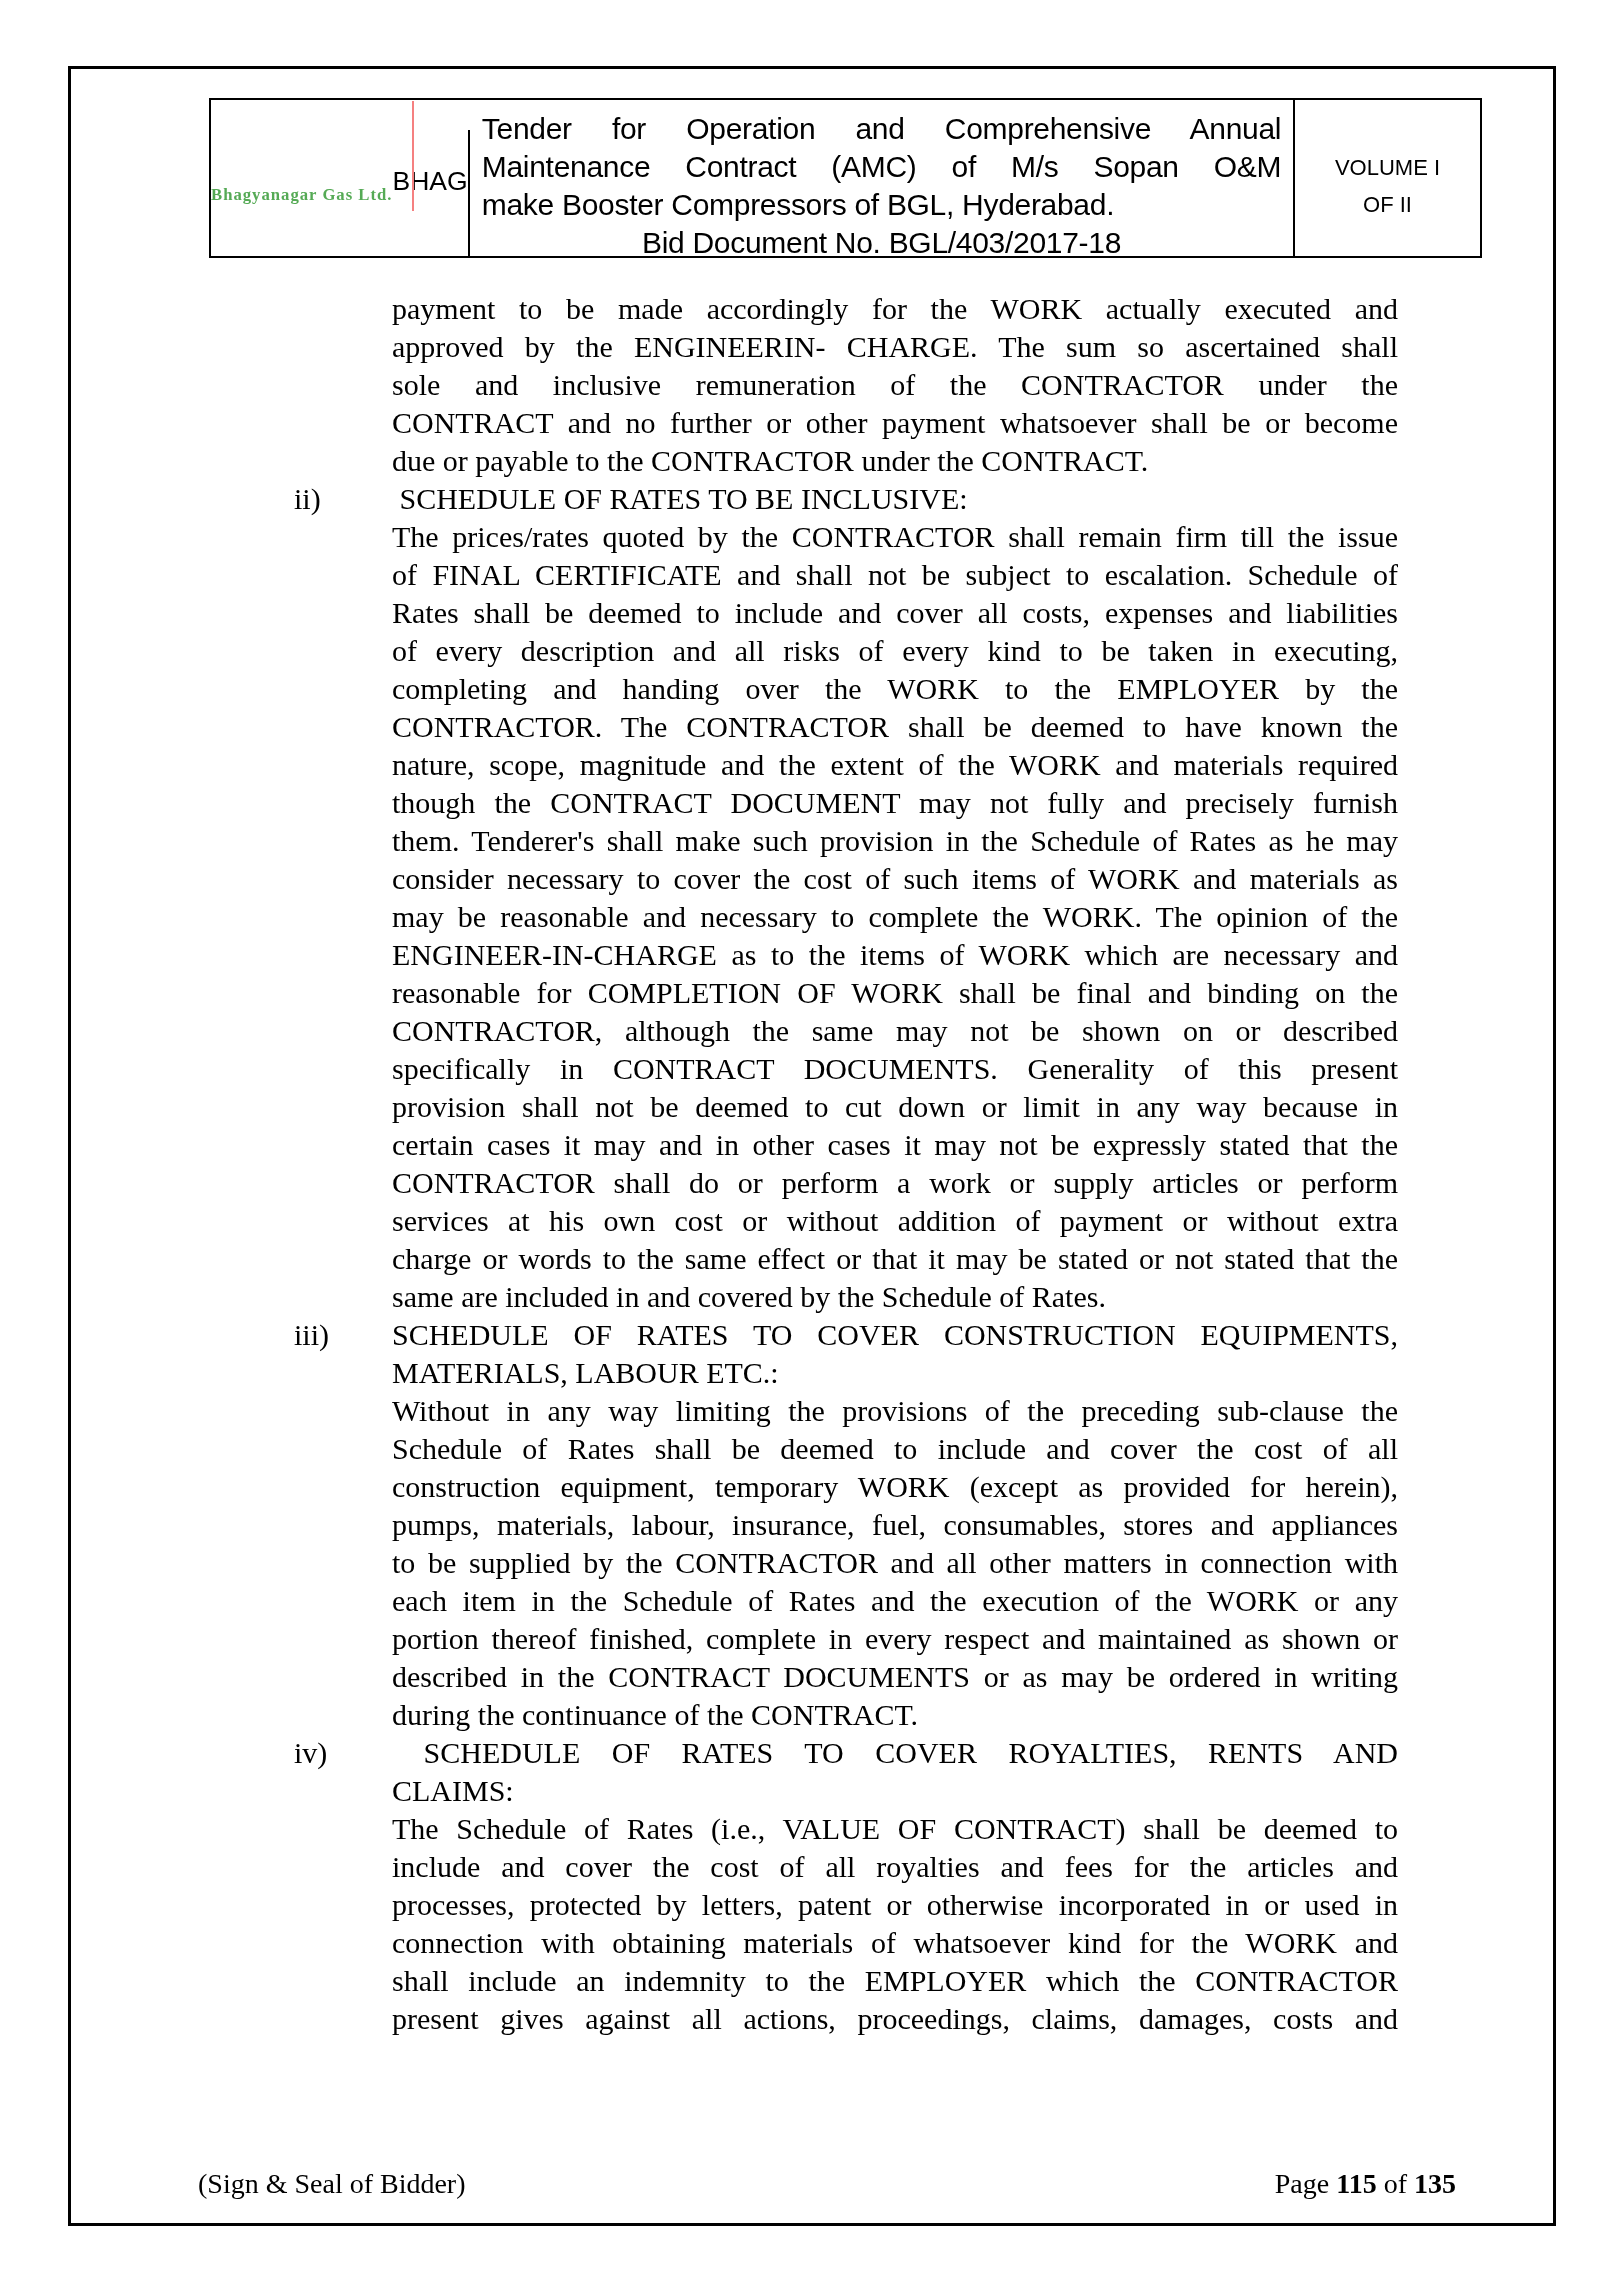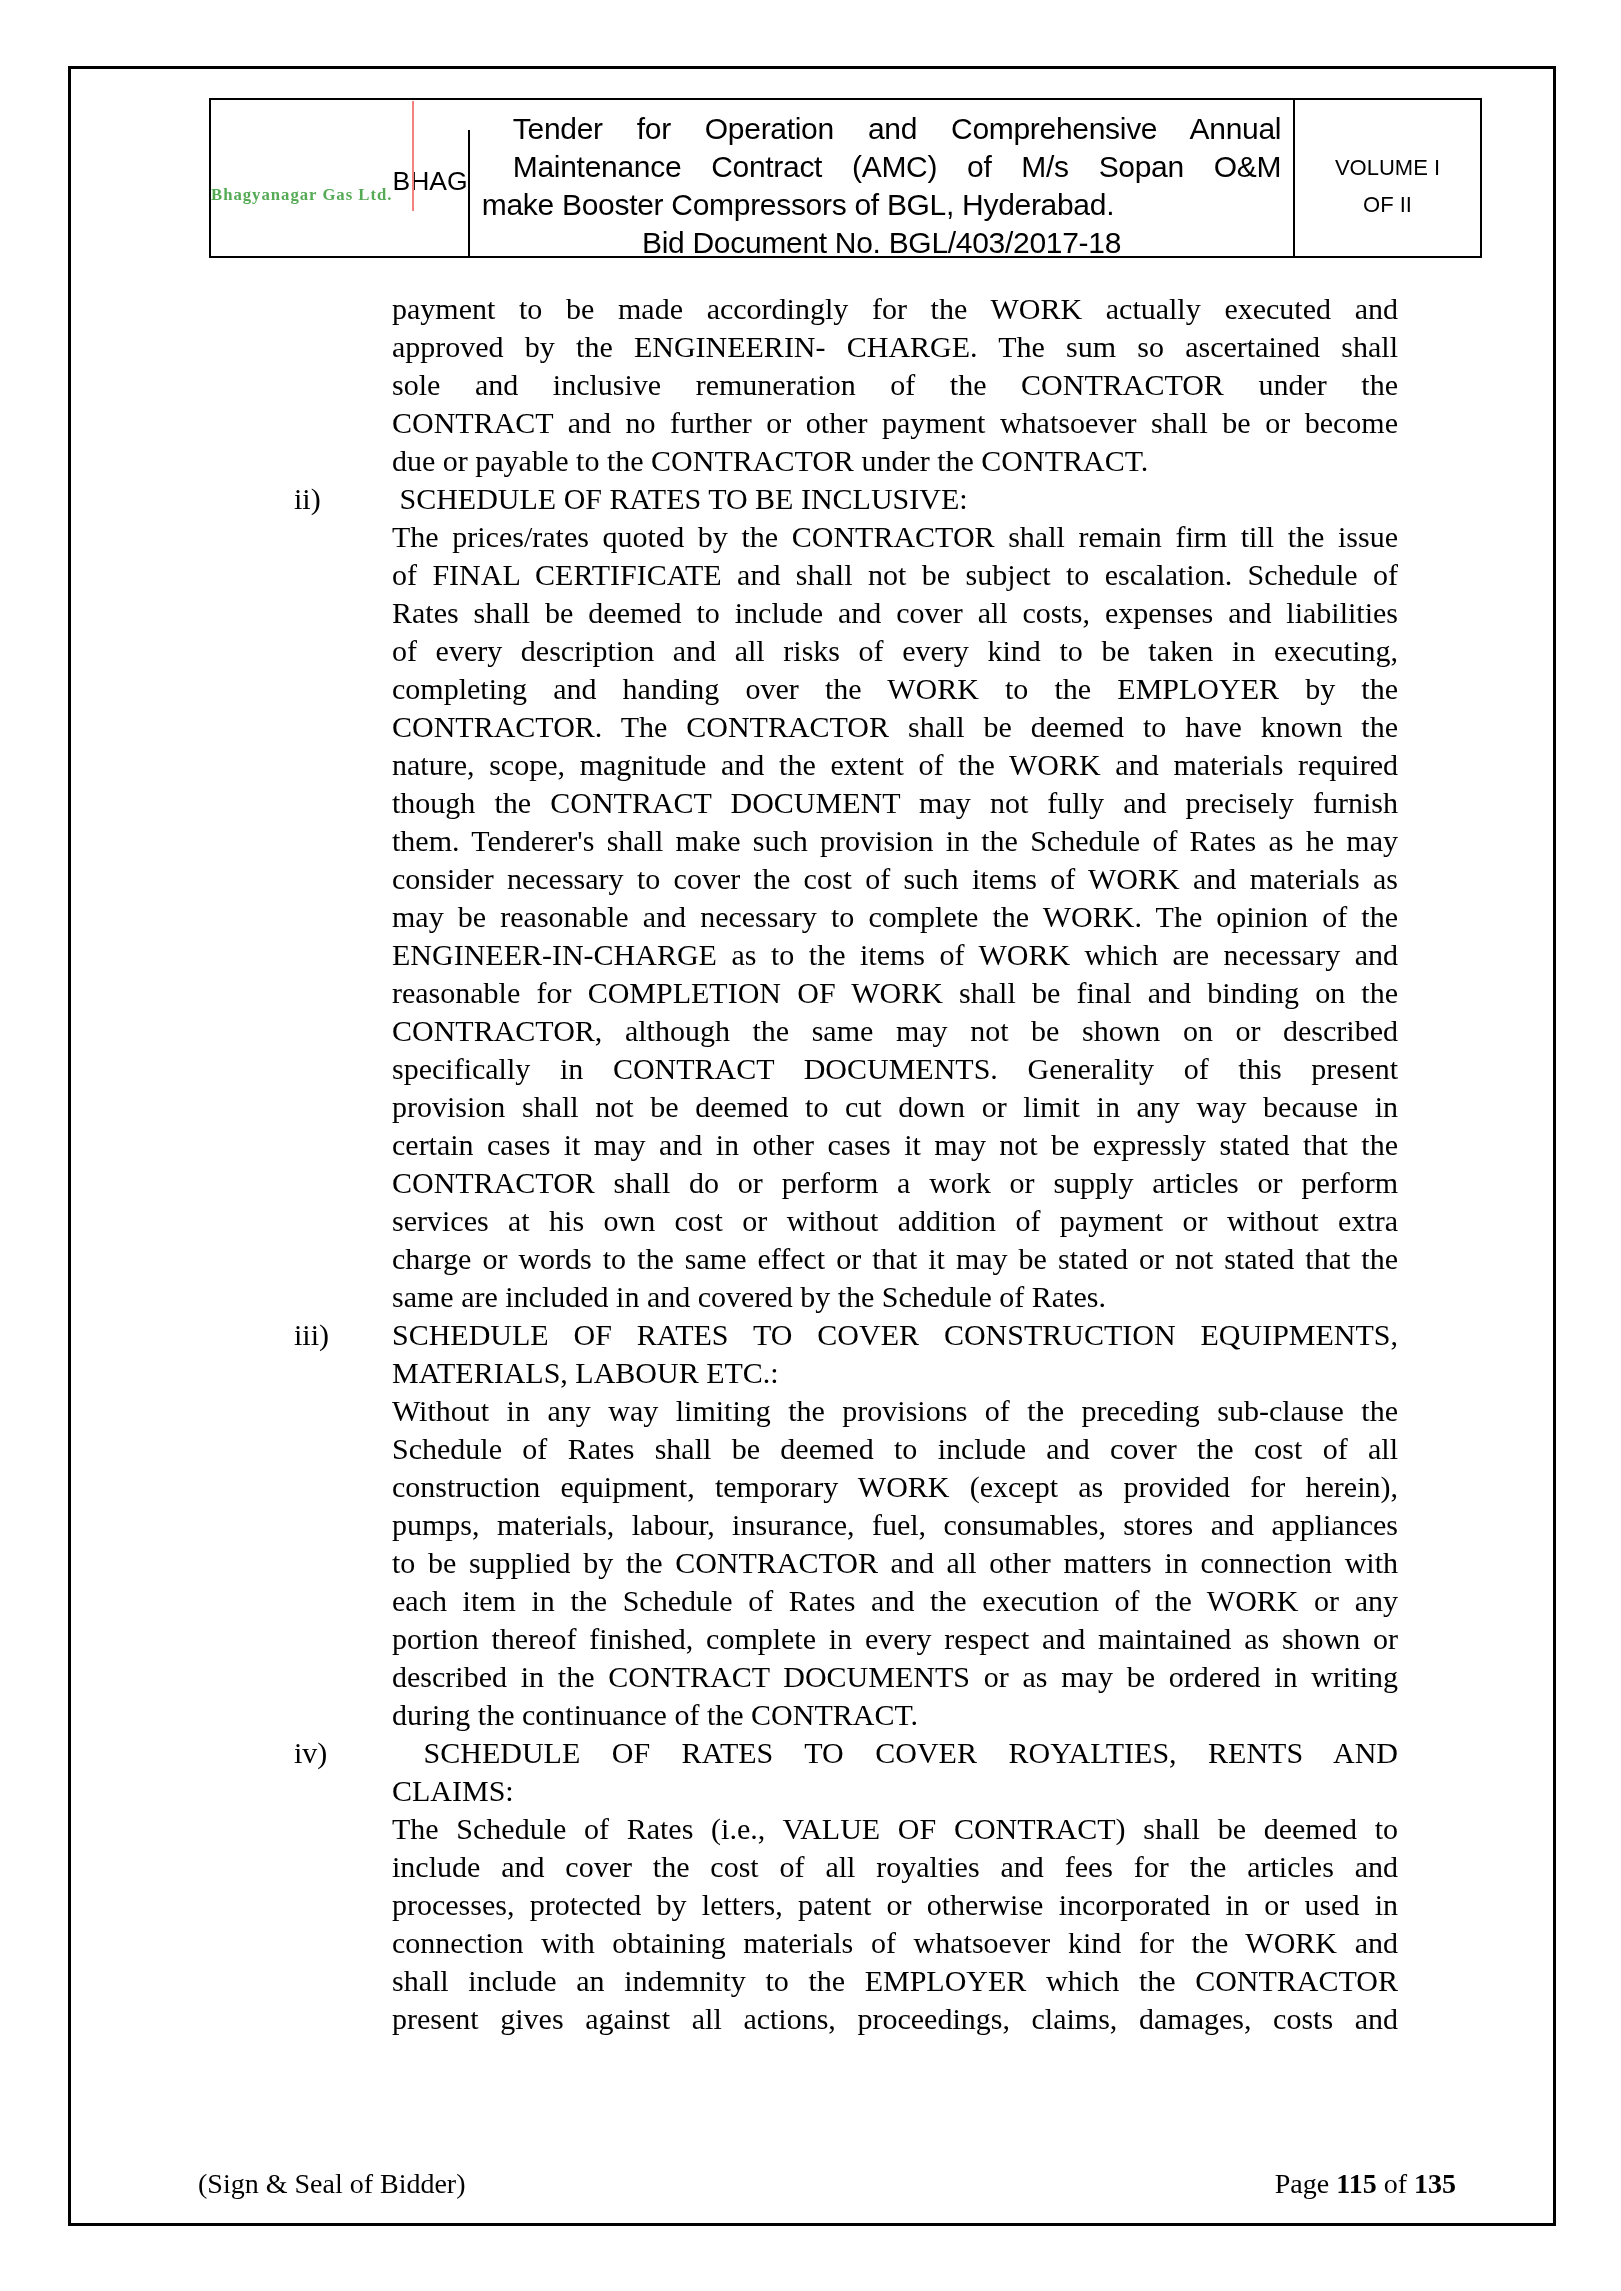--- a/index.html
+++ b/index.html
@@ -50,21 +50,21 @@
     white-space:nowrap;
   }
   .title-cell {
     width:825px; flex:0 0 825px;
     border-right:2.9px solid #000;
     padding:9.8px 11.8px 0 11.8px;
     font-family:"Liberation Sans", sans-serif;
     font-size:30px; line-height:38px;
     letter-spacing:-0.3px;
   }
-  .title-line.justify { text-align:justify; text-align-last:justify;margin-left:31px; }
+  .title-line.justify { text-align:justify; text-align-last:justify; }
   .title-line.left    { text-align:left; }
   .title-line.center  { text-align:center; }
   .volume-cell {
     flex:1;
     font-family:"Liberation Sans", sans-serif;
     font-size:22px; line-height:37px;
     text-align:center;
     padding-top:49px;
   }
   .red-artifact {

